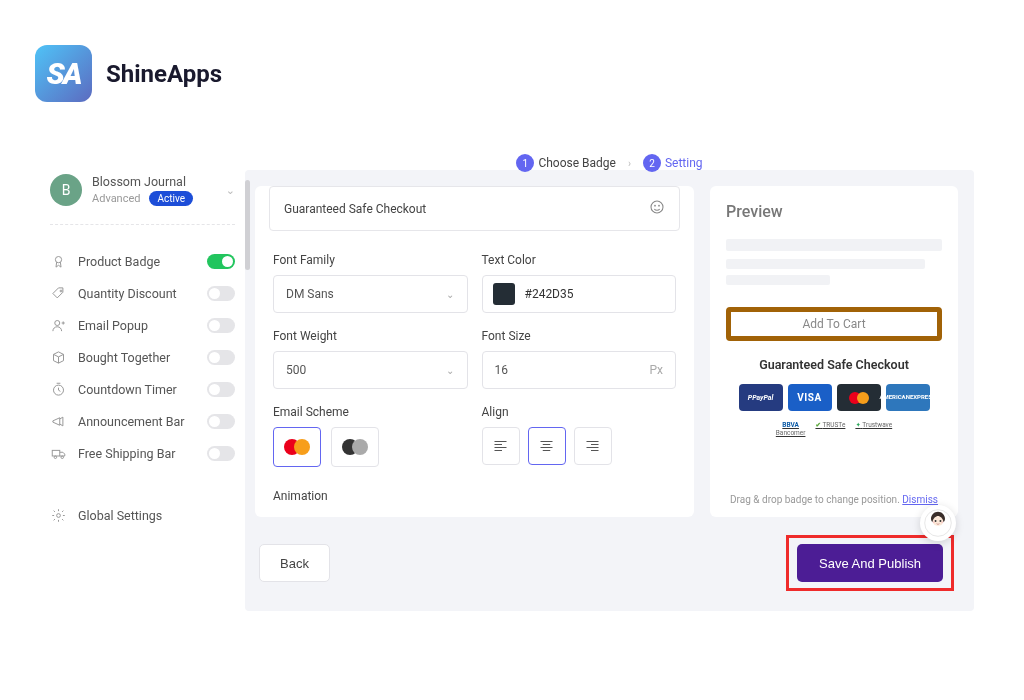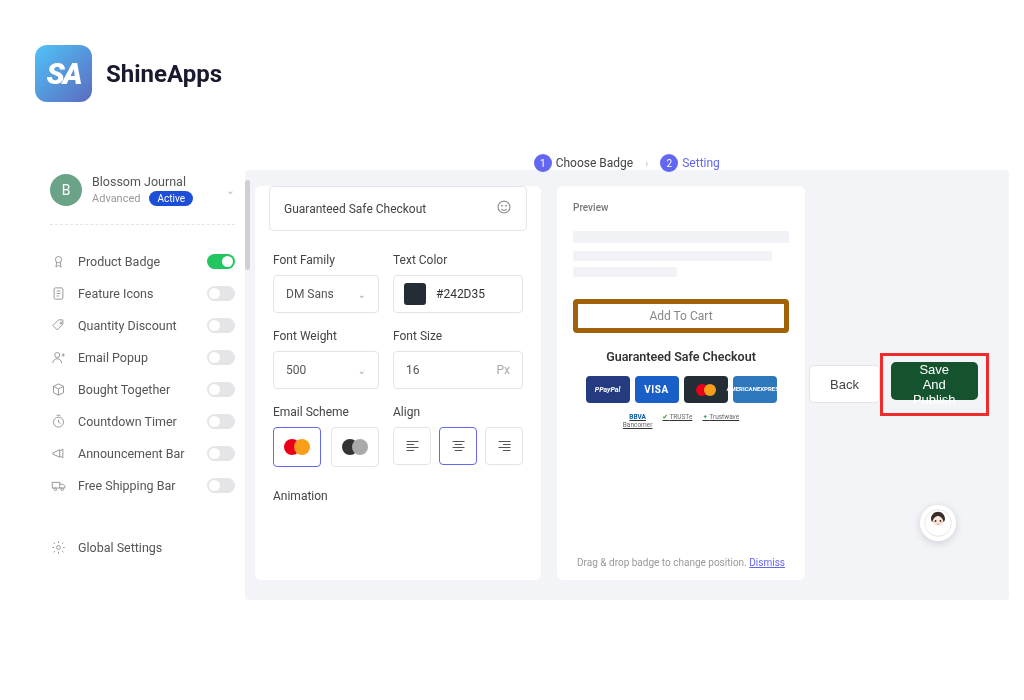--- a/index.html
+++ b/index.html
@@ -26,21 +26,21 @@
 .nav-icon { width: 16px; height: 16px; display: flex; align-items: center; justify-content: center; color: #999; }
 .nav-icon svg { width: 15px; height: 15px; stroke: currentColor; fill: none; stroke-width: 1.6; }
 .nav-label { flex: 1; }
 .toggle { width: 28px; height: 15px; border-radius: 999px; background: #e5e5e8; position: relative; }
 .toggle.on { background: #22c55e; }
 .toggle::after { content: ""; position: absolute; width: 11px; height: 11px; background: #fff; border-radius: 50%; top: 2px; left: 2px; }
 .toggle.on::after { left: auto; right: 2px; }
 
 .global-row { display: flex; align-items: center; gap: 12px; padding: 8px 0; color: #555; font-size: 12.5px; margin-top: 30px; }
 
-.main { flex: 1; background: #f3f4f8; border-radius: 4px; padding: 0 16px 20px 10px; position: relative; display: flex; flex-direction: row; min-height: 430px; }
+.main { flex: 1; background: #f3f4f8; border-radius: 4px; padding: 0 16px 20px 10px; position: relative; display: flex; flex-direction: column; min-height: 430px; }
 .scroll-mark { position: absolute; left: 0; top: 10px; width: 5px; height: 90px; background: #d0d0d4; border-radius: 3px; }
 
 .steps { display: flex; align-items: center; justify-content: center; gap: 12px; padding: 0 0 12px; margin-top: -2px; font-size: 12px; color: #444; position: absolute; left: 0; right: 0; top: -14px; }
 .step-n { width: 18px; height: 18px; border-radius: 50%; background: #6366f1; color: #fff; display: inline-flex; align-items: center; justify-content: center; font-size: 10px; margin-right: 4px; }
 .step-sep { color: #bbb; font-size: 10px; }
 .step-link { color: #6366f1; }
 
 .work-row { display: flex; gap: 16px; margin-top: 16px; flex: 1; }
 
 .config { flex: 1; background: #fff; border-radius: 6px; padding: 0 18px 14px; }
@@ -62,21 +62,21 @@
 .circ { width: 16px; height: 16px; border-radius: 50%; }
 
 .align-row { display: flex; gap: 8px; }
 .align-btn { width: 38px; height: 38px; border: 1px solid #e3e3e8; border-radius: 4px; display: flex; align-items: center; justify-content: center; }
 .align-btn.active { border-color: #6366f1; }
 .align-btn svg { width: 15px; height: 12px; stroke: #555; stroke-width: 1.5; }
 
 .section-title { font-size: 12px; color: #444; margin-top: 22px; }
 
 .preview { width: 248px; background: #fff; border-radius: 6px; padding: 16px 16px 12px; display: flex; flex-direction: column; }
-.preview h4 { font-size: 10px; font-weight: 500; color: #777; margin-bottom: 18px; }
+.preview h4 { font-size: 16px; font-weight: 500; color: #777; margin-bottom: 18px; }
 .skel { background: #f1f2f5; border-radius: 2px; }
 .skel1 { height: 12px; width: 100%; margin-bottom: 8px; }
 .skel2 { height: 10px; width: 92%; margin-bottom: 6px; }
 .skel3 { height: 10px; width: 48%; margin-bottom: 22px; }
 .add-cart { height: 34px; border: 5px solid #a16207; border-radius: 4px; display: flex; align-items: center; justify-content: center; font-size: 12px; color: #888; margin-bottom: 16px; }
 .gsc { font-size: 12.5px; text-align: center; font-weight: 600; color: #333; margin-bottom: 12px; }
 .badge-row { display: flex; gap: 5px; justify-content: center; margin-bottom: 10px; }
 .pay-badge { width: 44px; height: 27px; border-radius: 4px; display: flex; align-items: center; justify-content: center; color: #fff; font-size: 7px; font-weight: 700; }
 .pb-paypal { background: #253b80; font-style: italic; }
 .pb-visa { background: #1a5fc7; font-size: 10px; letter-spacing: 0.5px; }
@@ -85,21 +85,21 @@
 .badge-row2 { display: flex; gap: 10px; justify-content: center; margin-bottom: 18px; text-decoration: underline; }
 .badge-sm { font-size: 6.5px; color: #666; text-align: center; }
 .badge-sm .b { color: #0b5aa6; font-weight: 700; }
 .badge-sm .g { color: #5aa63a; font-weight: 700; }
 .hint { font-size: 10px; color: #999; text-align: center; margin-top: auto; }
 .hint a { color: #6366f1; text-decoration: underline; }
 
 .footer { display: flex; justify-content: space-between; align-items: center; margin-top: 18px; padding: 0 4px; }
 .back-btn { height: 38px; padding: 0 20px; border: 1px solid #e3e3e8; background: #fff; border-radius: 5px; font-size: 13px; color: #444; }
 .publish-wrap { border: 3px solid #ef2b2b; padding: 6px 8px; }
-.publish-btn { height: 38px; padding: 0 22px; background: #14532d; color: #fff; border: none; border-radius: 5px; font-size: 13px; }
+.publish-btn { height: 38px; padding: 0 22px; background: #4c1d95; color: #fff; border: none; border-radius: 5px; font-size: 13px; }
 
 .avatar-float { position: absolute; right: 68px; top: 505px; width: 36px; height: 36px; border-radius: 50%; background: #fff; box-shadow: 0 2px 8px rgba(0,0,0,.15); display: flex; align-items: center; justify-content: center; }
 .avatar-float svg { width: 28px; height: 28px; }
 </style>
 </head>
 <body>
 
 <div class="logo-header">
   <div class="logo-box">SA</div>
   <div class="logo-text">ShineApps</div>
@@ -123,30 +123,20 @@
     <div class="nav-list">
       <div class="nav-item">
         <span class="nav-icon">
             <svg viewBox="0 0 24 24">
               <circle cx="12" cy="9" r="5"></circle>
               <path d="M9 13l-1 8 4-3 4 3-1-8"></path>
             </svg>
           </span>
         <span class="nav-label">Product Badge</span>
         <span class="toggle on"></span>
-      </div>
-      <div class="nav-item">
-        <span class="nav-icon">
-            <svg viewBox="0 0 24 24">
-              <rect x="5" y="3" width="14" height="18" rx="2"></rect>
-              <path d="M9 8h6M9 12h6M9 16h4"></path>
-            </svg>
-          </span>
-        <span class="nav-label">Feature Icons</span>
-        <span class="toggle"></span>
       </div>
       <div class="nav-item">
         <span class="nav-icon">
             <svg viewBox="0 0 24 24">
               <path d="M3 12l9-9h7v7l-9 9-7-7z"></path>
               <circle cx="16" cy="8" r="1.5"></circle>
             </svg>
           </span>
         <span class="nav-label">Quantity Discount</span>
         <span class="toggle"></span>

